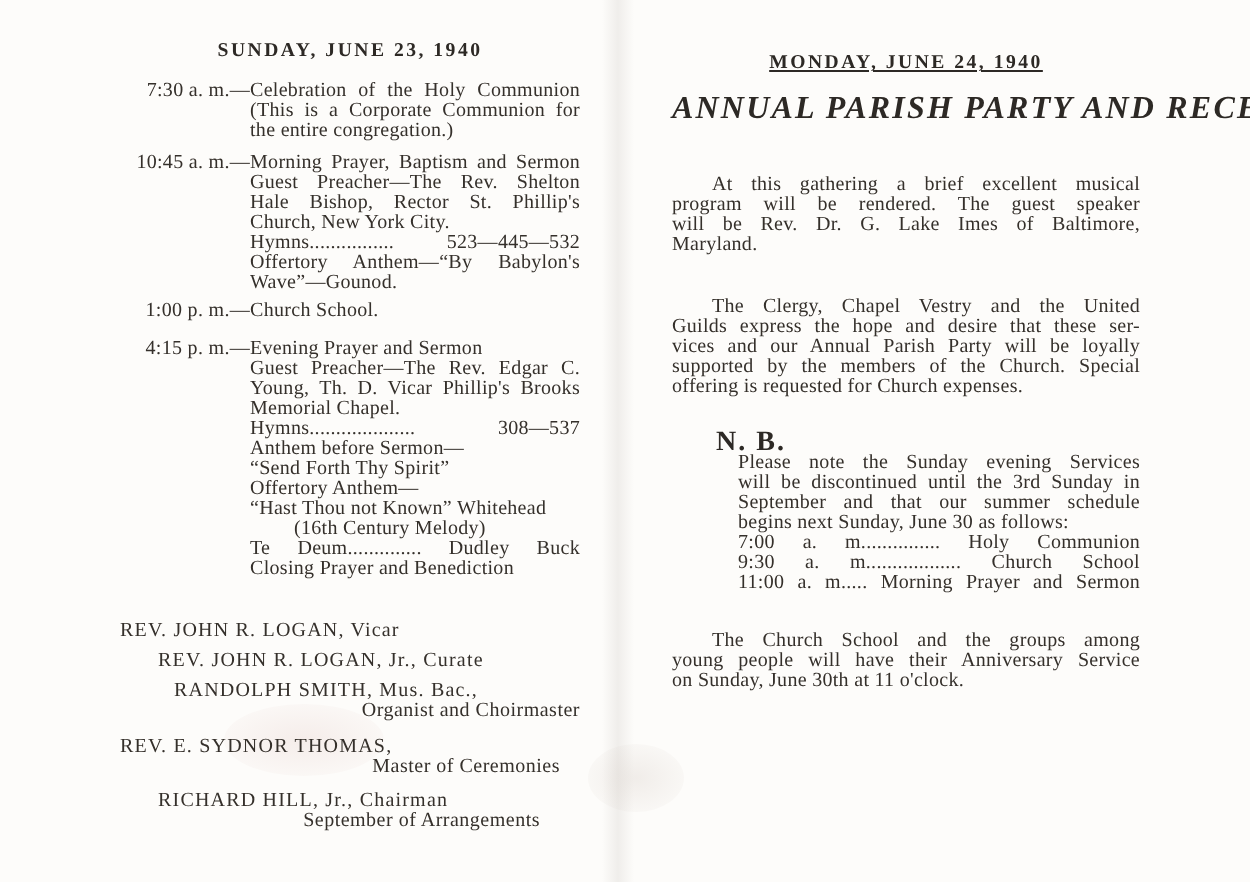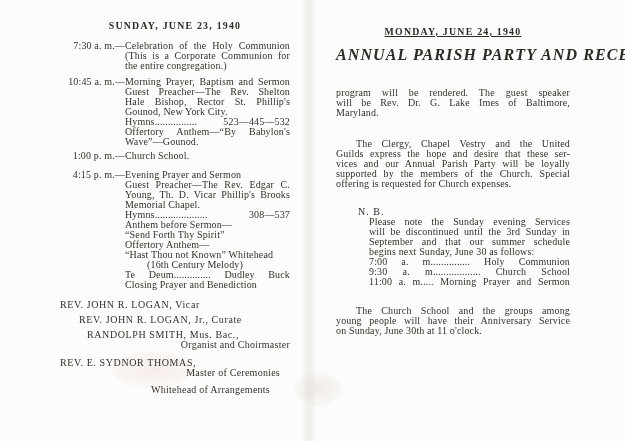--- a/index.html
+++ b/index.html
@@ -35,21 +35,21 @@
   .lp-title {
     margin:0 0 9px 0; font-size:9.8px; line-height:12px; font-weight:bold;
     text-align:center; letter-spacing:1.25px; white-space:nowrap; color:#2d2925;
   }
   .entry { display:flex; }
   .entry .time { flex:none; width:65px; text-align:right; white-space:nowrap; }
   .entry .body { flex:1 1 auto; min-width:0; }
   .e1 { margin-bottom:6px; }
   .e2 { margin-bottom:4px; }
   .e3 { margin-bottom:9px; }
-  .e4 { margin-bottom:10px; }
+  .e4 { margin-bottom:21px; }
 
   .off .ln { letter-spacing:0.6px; }
   .off .role { letter-spacing:0.25px; }
   .o1 { margin-top:5px; }
   .o2 { margin-top:5px; margin-left:19px; }
   .o3 { margin-top:5px; margin-left:27px; }
   .o3 .role { text-align:right; }
   .o4 { margin-top:8px; }
   .o4 .role { text-align:right; padding-right:10px; }
   .o5 { margin-top:7px; margin-left:19px; }
@@ -63,21 +63,21 @@
   }
   .rp-subtitle {
     margin:10px 0 0 0; font-size:16px; line-height:13px; font-weight:bold;
     text-align:center; letter-spacing:1.1px; white-space:nowrap; color:#2d2925;font-style:italic;
   }
   .p1 { margin-top:27px; }
   .p2 { margin-top:21px; }
   .p3 { margin-top:19px; }
   .indent1 { text-indent:20px; }
   .nb-label {
-    margin:18px 0 0 22px; font-size:10px; line-height:10px; font-weight:normal;
+    margin:18px 0 0 22px; font-size:14px; line-height:10px; font-weight:bold;
     letter-spacing:1px; color:#2d2925;
   }
   .nb-lines { margin-left:33px; width:201px; }
 </style>
 </head>
 <body>
 
 <div class="scan">
 
   <div class="gutter"></div>
@@ -95,21 +95,21 @@
         <div class="ln">the entire congregation.)</div>
       </div>
     </div>
 
     <div class="entry e2">
       <div class="ln time">10:45 a. m.—</div>
       <div class="body">
         <div class="ln j">Morning Prayer, Baptism and Sermon</div>
         <div class="ln j">Guest Preacher—The Rev. Shelton</div>
         <div class="ln j">Hale Bishop, Rector St. Phillip's</div>
-        <div class="ln">Gounod, New York City.</div>
+        <div class="ln">Church, New York City.</div>
         <div class="ln j">Hymns................ 523—445—532</div>
         <div class="ln j">Offertory Anthem—“By Babylon's</div>
         <div class="ln">Wave”—Gounod.</div>
       </div>
     </div>
 
     <div class="entry e3">
       <div class="ln time">1:00 p. m.—</div>
       <div class="body">
         <div class="ln">Church School.</div>
@@ -142,29 +142,31 @@
     </div>
     <div class="off o3">
       <div class="ln">RANDOLPH SMITH, Mus. Bac.,</div>
       <div class="ln role">Organist and Choirmaster</div>
     </div>
     <div class="off o4">
       <div class="ln">REV. E. SYDNOR THOMAS,</div>
       <div class="ln role">Master of Ceremonies</div>
     </div>
     <div class="off o5">
-      <div class="ln role">Whitehead of Arrangements</div>
+      <div class="ln">RICHARD HILL, Jr., Chairman</div>
+      <div class="ln role">September of Arrangements</div>
     </div>
   </section>
 
   <section class="col-right">
     <h2 class="rp-title">MONDAY, JUNE 24, 1940</h2>
     <h3 class="rp-subtitle">ANNUAL PARISH PARTY AND RECEPTION</h3>
 
     <div class="p1">
+      <div class="ln j indent1">At this gathering a brief excellent musical</div>
       <div class="ln j">program will be rendered.  The guest speaker</div>
       <div class="ln j">will be Rev. Dr. G. Lake Imes of Baltimore,</div>
       <div class="ln">Maryland.</div>
     </div>
 
     <div class="p2">
       <div class="ln j indent1">The Clergy, Chapel Vestry and the United</div>
       <div class="ln j">Guilds express the hope and desire that these ser-</div>
       <div class="ln j">vices and our Annual Parish Party will be loyally</div>
       <div class="ln j">supported by the members of the Church.  Special</div>

